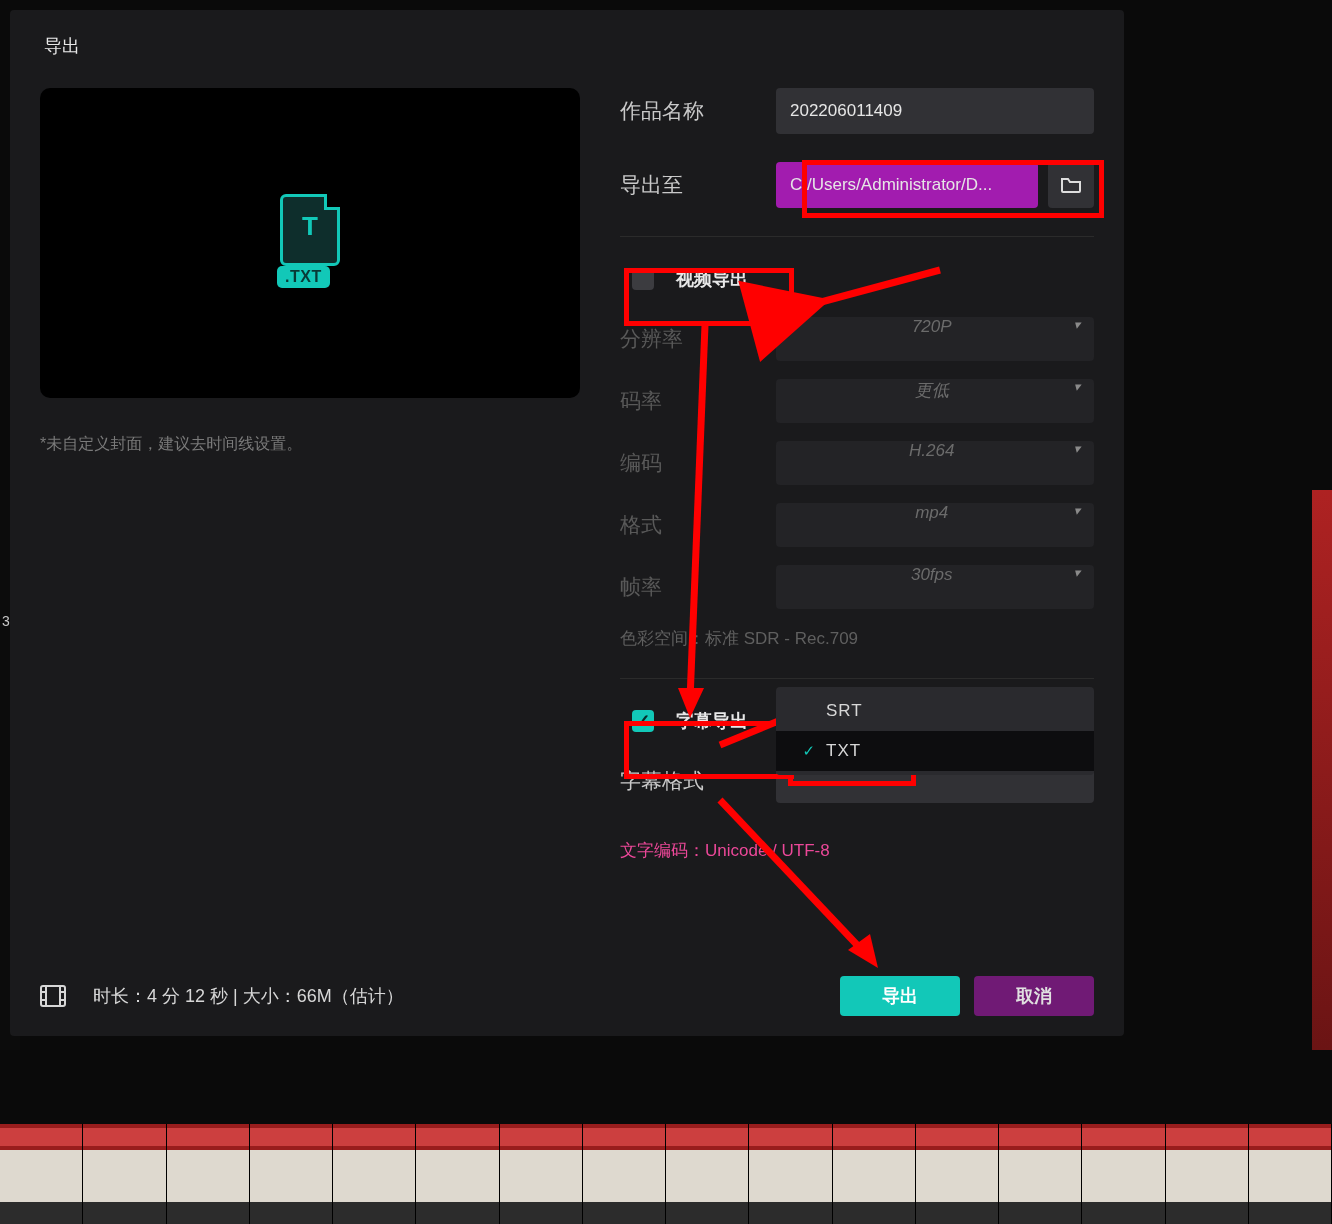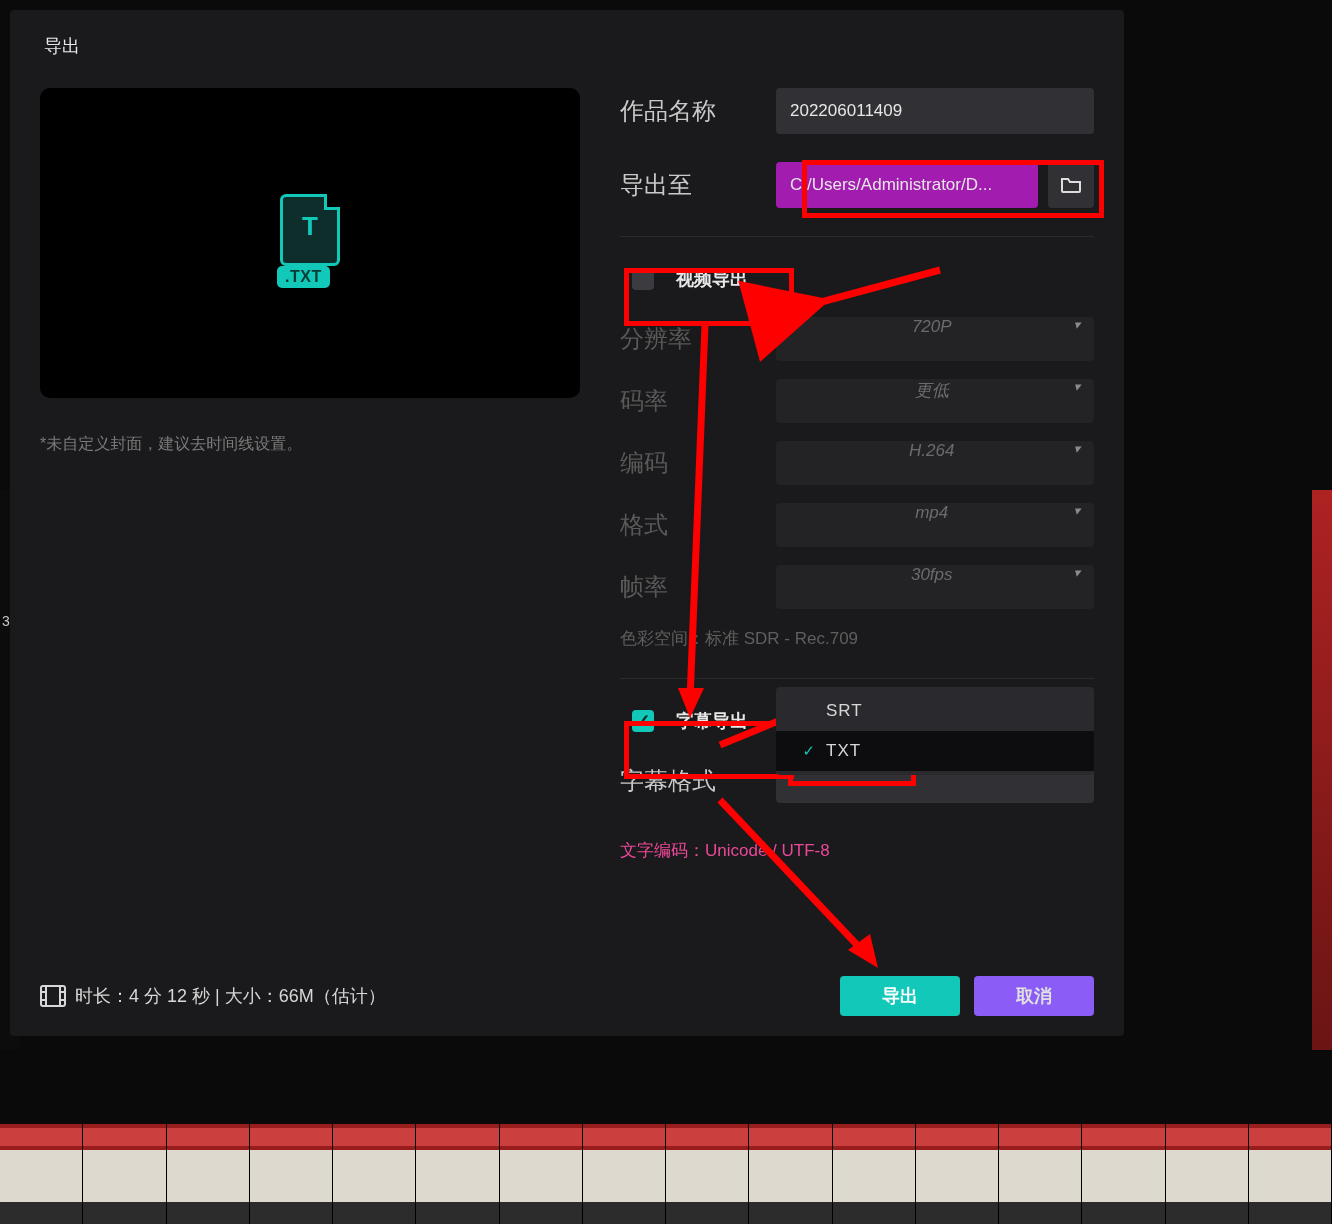--- a/index.html
+++ b/index.html
@@ -92,21 +92,21 @@
   .right-col { flex: 1; }
   .form-row {
     display: flex;
     align-items: center;
     margin-bottom: 28px;
     gap: 28px;
   }
   .form-row.tight { margin-bottom: 18px; }
   .form-label {
     width: 128px;
-    font-size: 24px;
+    font-size: 21px;
     color: #c9c9c9;
   }
   .form-label.dim { color: #595959; }
   .text-input {
     flex: 1;
     height: 46px;
     background: #313135;
     border: none;
     border-radius: 4px;
     padding: 0 14px;
@@ -219,40 +219,40 @@
     right: 30px;
     bottom: 20px;
     display: flex;
     align-items: center;
     justify-content: space-between;
     padding-top: 16px;
   }
   .meta {
     display: flex;
     align-items: center;
-    gap: 9px;
+    gap: 27px;
     color: #d7d7d7;
     font-size: 18px;
   }
   .film-icon {
     width: 26px; height: 22px;
     display: inline-block;
   }
   .footer-btns { display: flex; gap: 14px; }
   .btn {
     width: 120px;
     height: 40px;
     border: none;
     border-radius: 4px;
     font-size: 18px;
     cursor: pointer;
     font-weight: 600;
   }
   .btn.primary { background: #12c8b8; color: #fff; }
-  .btn.secondary { background: #8b5cf6; color: #e0e0e0; }
+  .btn.secondary { background: #701a75; color: #e0e0e0; }
   
   .hl {
     position: absolute;
     border: 5px solid #ff0000;
     pointer-events: none;
   }
   
   .arrow-svg {
     position: absolute;
     pointer-events: none;

